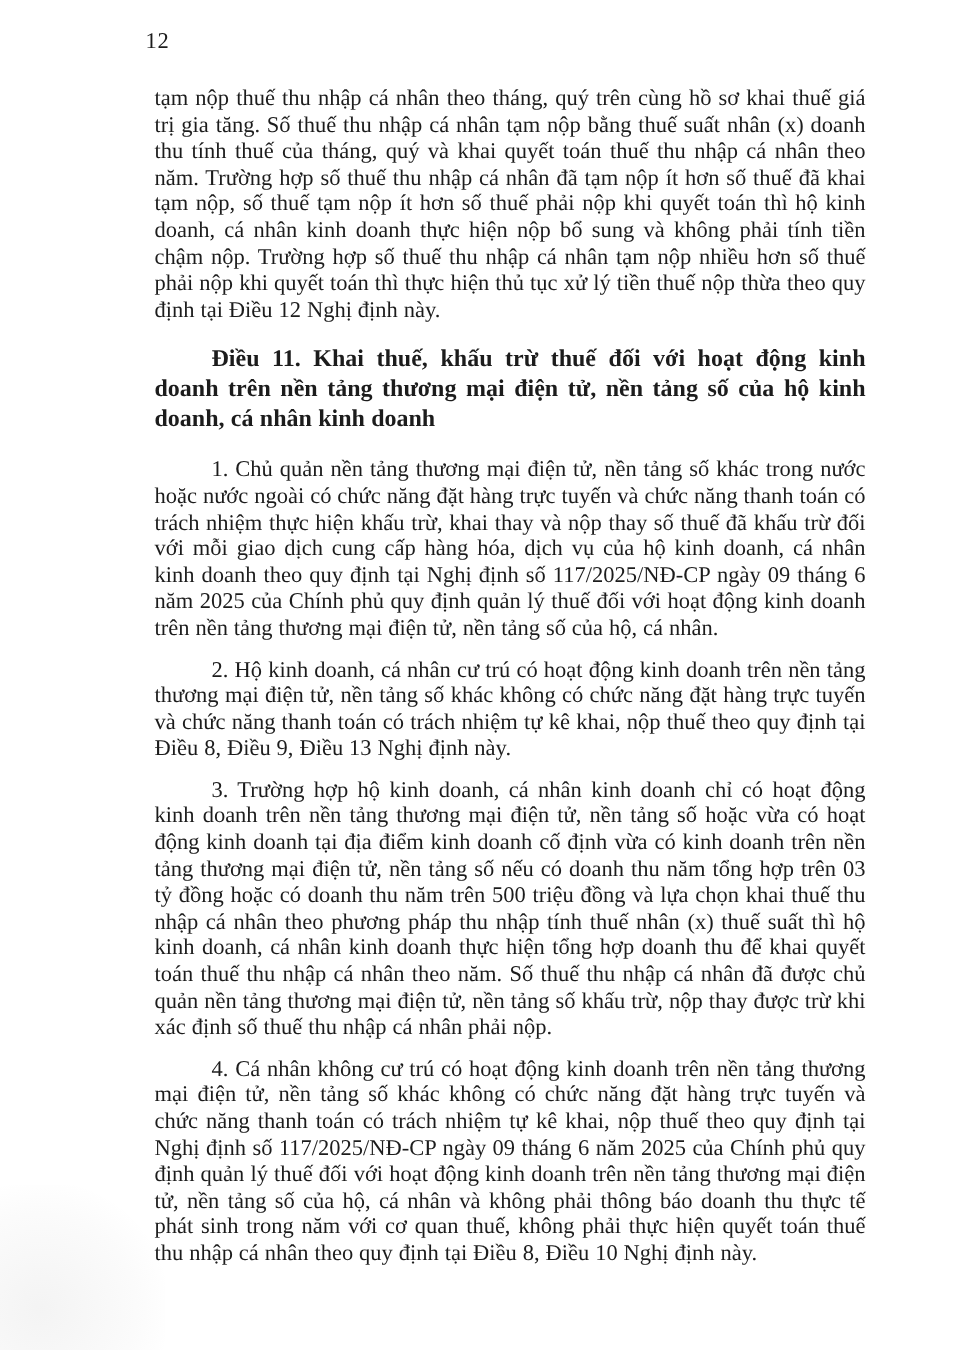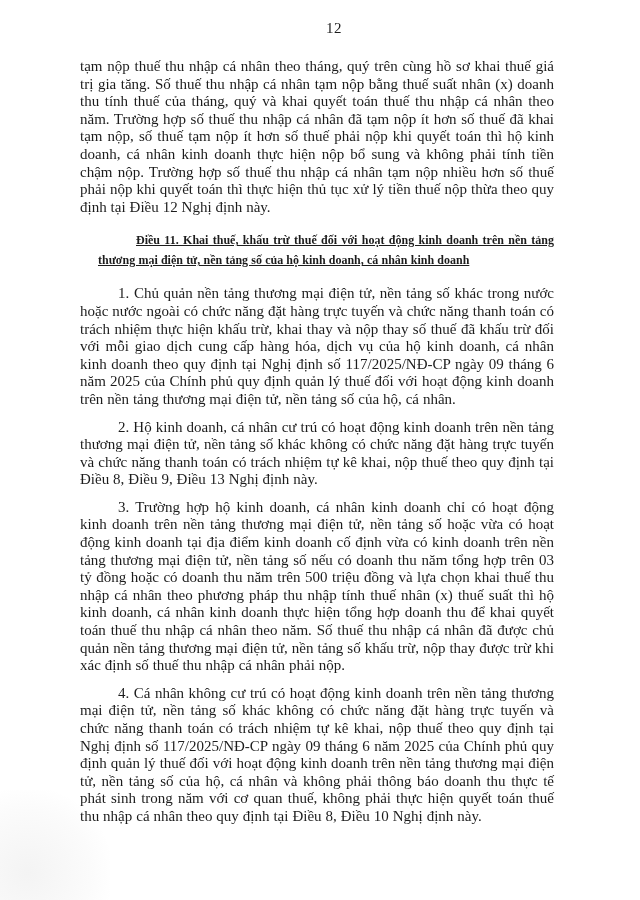--- a/index.html
+++ b/index.html
@@ -18,50 +18,49 @@
     height: 900px;
     background: #ffffff;
     font-family: "Liberation Serif", serif;
     color: #1c1c1c;
   }
   .page-number {
     position: absolute;
     top: 20px;
     left: 97px;
     width: 474px;
-    text-align: center;
+    text-align: left;
     font-size: 15px;
     letter-spacing: 0.5px;
   }
   .content {
     position: absolute;
     top: 58px;
-    left: 80px;
+    left: 103px;
     width: 474px;
     font-size: 15px;
     line-height: 17.6px;
     text-align: justify;
     word-spacing: 0.2px;
   }
   .para {
     margin: 10px 0 0 0;
     text-indent: 38px;
   }
   .para.continuation {
     margin-top: 0;
     text-indent: 0;
   }
   .article-heading {
-    font-size: 12px;
+    font-size: 16px;
     line-height: 20px;
     font-weight: bold;
-    margin: 14px 0 15px 18px;
+    margin: 14px 0 15px 0;
     text-indent: 38px;
     text-align: justify;
-    text-decoration: underline;
   }
   .scan-smudge {
     position: absolute;
     left: 0;
     bottom: 0;
     width: 110px;
     height: 110px;
     background: radial-gradient(ellipse at 25% 75%, rgba(60,60,60,0.06), rgba(60,60,60,0.02) 55%, transparent 75%);
     pointer-events: none;
   }

